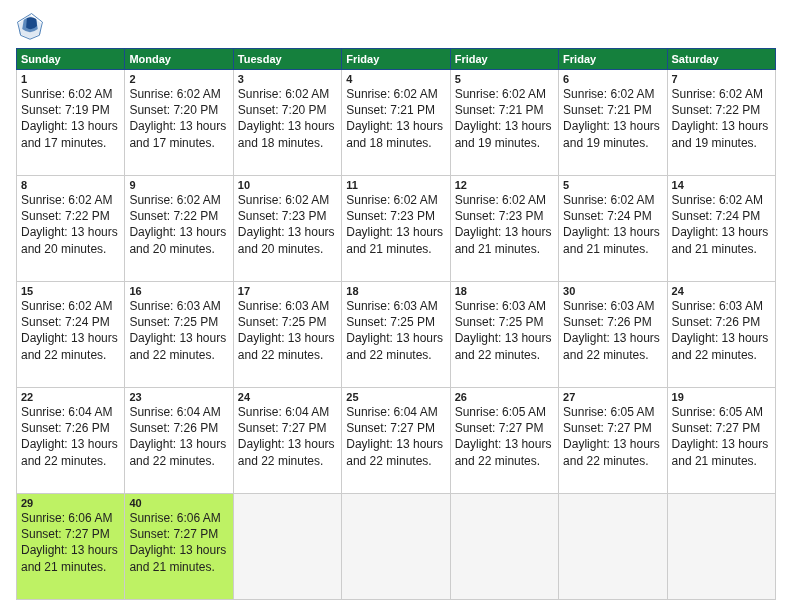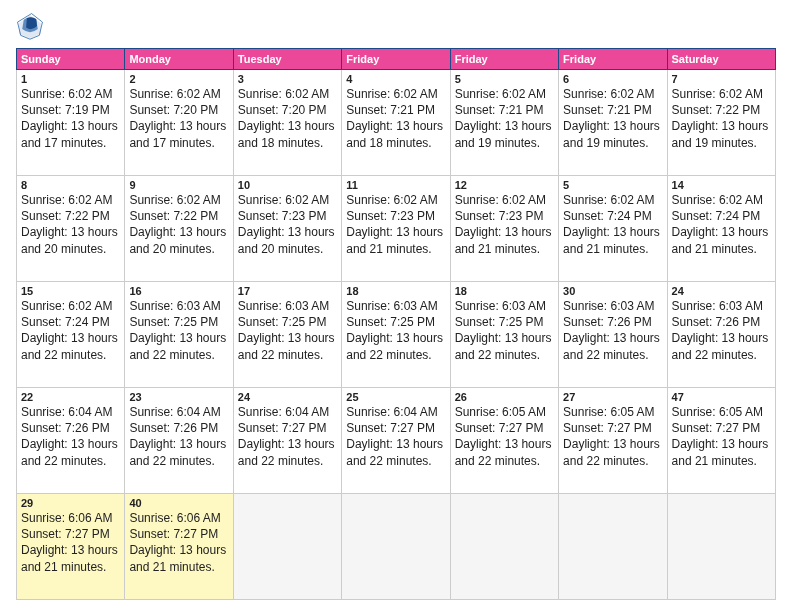--- a/index.html
+++ b/index.html
@@ -52,21 +52,21 @@
       color: #333;
     }
     .calendar {
       flex: 1;
       border: 1px solid #ccc;
       border-collapse: collapse;
       width: 100%;
       table-layout: fixed;
     }
     .calendar th {
-      background: #ec4899;
+      background: #15803d;
       color: #fff;
       font-size: 11px;
       font-weight: bold;
       padding: 4px 4px;
       border: 1px solid #1a4a8a;
       text-align: left;
     }
     .calendar td {
       border: 1px solid #ccc;
       vertical-align: top;
@@ -75,21 +75,21 @@
       color: #222;
       background: #fff;
     }
     .calendar td.empty {
       background: #f5f5f5;
     }
     .calendar tr:last-child td {
       background: #f5f5f5;
     }
     .calendar tr:last-child td.has-data {
-      background: #fef9c3;
+      background: #bef264;
     }
     .day-num {
       font-size: 11px;
       font-weight: bold;
       display: block;
       margin-bottom: 1px;
     }
     .day-info {
       font-size: 12px;
       line-height: 1.35;
@@ -161,21 +161,21 @@
           <td><span class="day-num">30</span><span class="day-info">Sunrise: 6:03 AM<br>Sunset: 7:26 PM<br>Daylight: 13 hours and 22 minutes.</span></td>
           <td><span class="day-num">24</span><span class="day-info">Sunrise: 6:03 AM<br>Sunset: 7:26 PM<br>Daylight: 13 hours and 22 minutes.</span></td>
         </tr>
         <tr>
           <td><span class="day-num">22</span><span class="day-info">Sunrise: 6:04 AM<br>Sunset: 7:26 PM<br>Daylight: 13 hours and 22 minutes.</span></td>
           <td><span class="day-num">23</span><span class="day-info">Sunrise: 6:04 AM<br>Sunset: 7:26 PM<br>Daylight: 13 hours and 22 minutes.</span></td>
           <td><span class="day-num">24</span><span class="day-info">Sunrise: 6:04 AM<br>Sunset: 7:27 PM<br>Daylight: 13 hours and 22 minutes.</span></td>
           <td><span class="day-num">25</span><span class="day-info">Sunrise: 6:04 AM<br>Sunset: 7:27 PM<br>Daylight: 13 hours and 22 minutes.</span></td>
           <td><span class="day-num">26</span><span class="day-info">Sunrise: 6:05 AM<br>Sunset: 7:27 PM<br>Daylight: 13 hours and 22 minutes.</span></td>
           <td><span class="day-num">27</span><span class="day-info">Sunrise: 6:05 AM<br>Sunset: 7:27 PM<br>Daylight: 13 hours and 22 minutes.</span></td>
-          <td><span class="day-num">47</span><span class="day-info">Sunrise: 6:05 AM<br>Sunset: 7:27 PM<br>Daylight: 13 hours and 21 minutes.</span></td>
+          <td><span class="day-num">19</span><span class="day-info">Sunrise: 6:05 AM<br>Sunset: 7:27 PM<br>Daylight: 13 hours and 21 minutes.</span></td>
         </tr>
         <tr>
           <td class="has-data"><span class="day-num">29</span><span class="day-info">Sunrise: 6:06 AM<br>Sunset: 7:27 PM<br>Daylight: 13 hours and 21 minutes.</span></td>
           <td class="has-data"><span class="day-num">40</span><span class="day-info">Sunrise: 6:06 AM<br>Sunset: 7:27 PM<br>Daylight: 13 hours and 21 minutes.</span></td>
           <td class="empty"></td>
           <td class="empty"></td>
           <td class="empty"></td>
           <td class="empty"></td>
           <td class="empty"></td>
         </tr>

